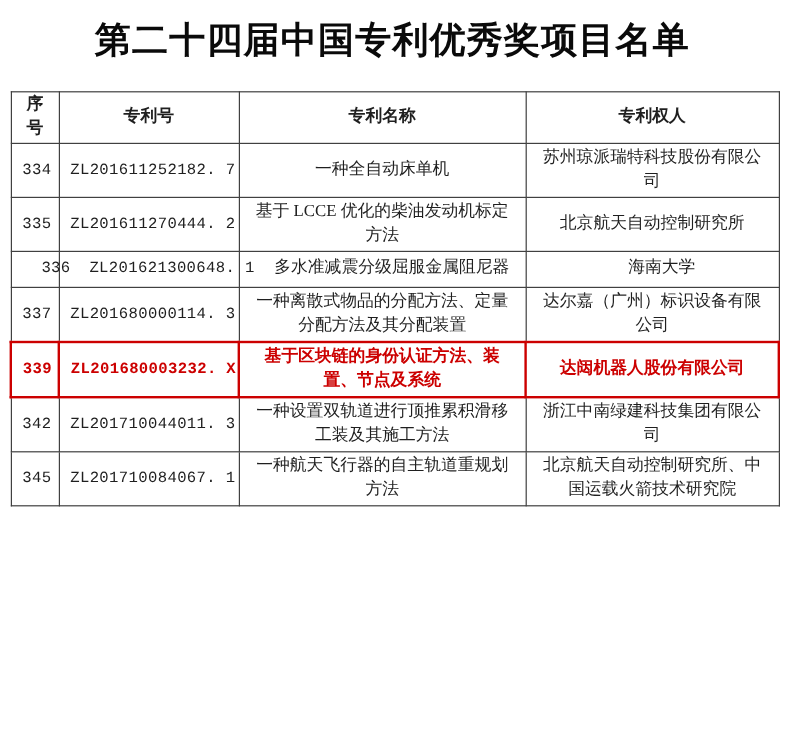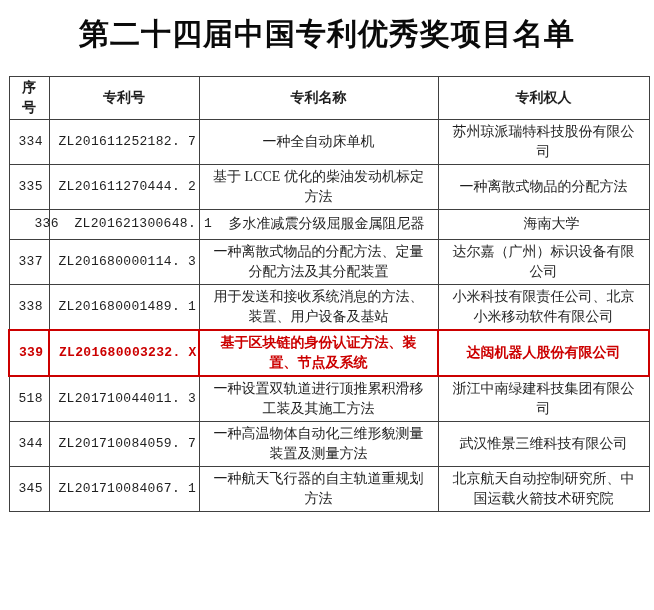--- a/index.html
+++ b/index.html
@@ -87,57 +87,45 @@
       <tr class="r2">
         <td class="cell-no">334</td>
         <td class="cell-patent">ZL201611252182. 7</td>
         <td>一种全自动床单机</td>
         <td>苏州琼派瑞特科技股份有限公司</td>
       </tr>
       <tr class="r2">
         <td class="cell-no">335</td>
         <td class="cell-patent">ZL201611270444. 2</td>
         <td>基于 LCCE 优化的柴油发动机标定方法</td>
-        <td>一种离散式物品的分配方法</td>
+        <td>北京航天自动控制研究所</td>
       </tr>
       <tr class="r1">
         <td class="cell-no">336</td>
         <td class="cell-patent">ZL201621300648. 1</td>
         <td>多水准减震分级屈服金属阻尼器</td>
         <td>海南大学</td>
       </tr>
       <tr class="r2">
         <td class="cell-no">337</td>
         <td class="cell-patent">ZL201680000114. 3</td>
         <td>一种离散式物品的分配方法、定量分配方法及其分配装置</td>
         <td>达尔嘉（广州）标识设备有限公司</td>
       </tr>
-      <tr class="r2">
-        <td class="cell-no">338</td>
-        <td class="cell-patent">ZL201680001489. 1</td>
-        <td>用于发送和接收系统消息的方法、装置、用户设备及基站</td>
-        <td>小米科技有限责任公司、北京小米移动软件有限公司</td>
-      </tr>
       <tr class="r2 hl">
         <td class="cell-no">339</td>
         <td class="cell-patent">ZL201680003232. X</td>
         <td>基于区块链的身份认证方法、装置、节点及系统</td>
         <td>达闼机器人股份有限公司</td>
       </tr>
       <tr class="r2">
-        <td class="cell-no">518</td>
+        <td class="cell-no">342</td>
         <td class="cell-patent">ZL201710044011. 3</td>
         <td>一种设置双轨道进行顶推累积滑移工装及其施工方法</td>
         <td>浙江中南绿建科技集团有限公司</td>
-      </tr>
-      <tr class="r2">
-        <td class="cell-no">344</td>
-        <td class="cell-patent">ZL201710084059. 7</td>
-        <td>一种高温物体自动化三维形貌测量装置及测量方法</td>
-        <td>武汉惟景三维科技有限公司</td>
       </tr>
       <tr class="r2">
         <td class="cell-no">345</td>
         <td class="cell-patent">ZL201710084067. 1</td>
         <td>一种航天飞行器的自主轨道重规划方法</td>
         <td>北京航天自动控制研究所、中国运载火箭技术研究院</td>
       </tr>
     </tbody>
   </table>
 </div>

